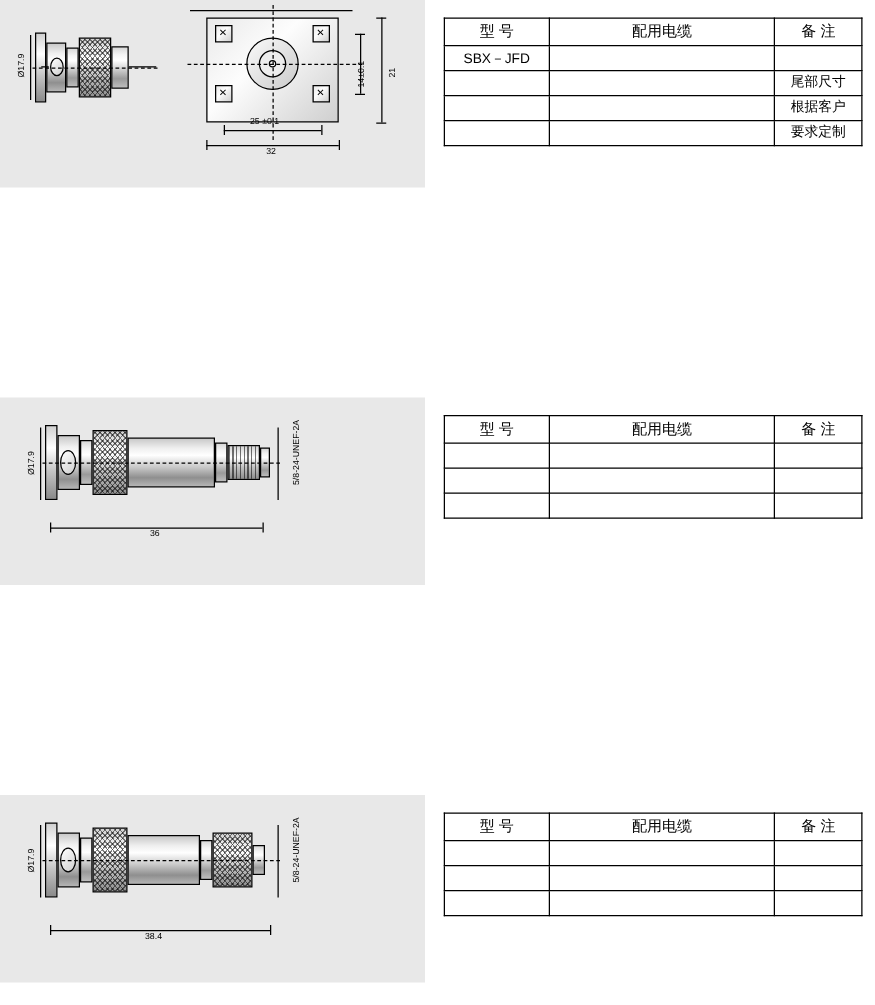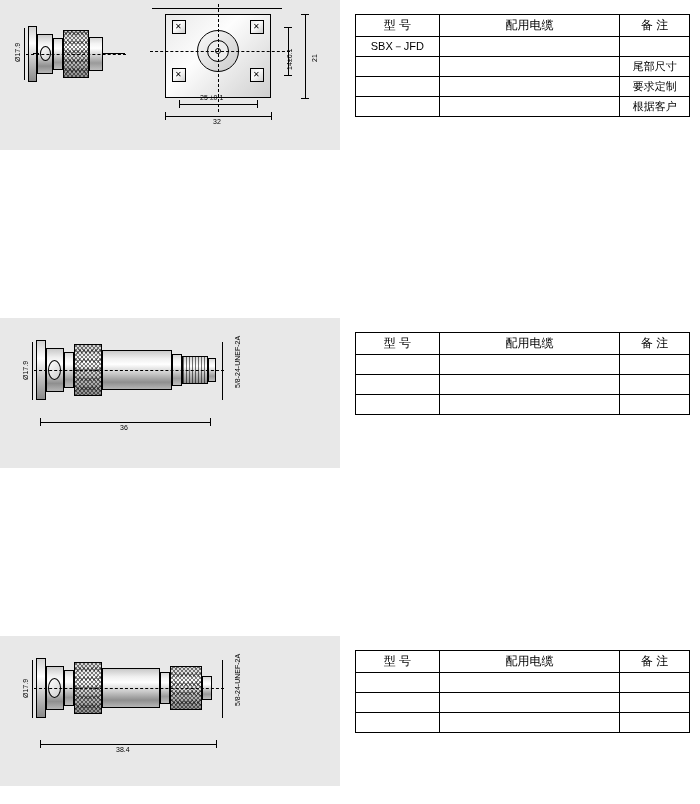--- a/index.html
+++ b/index.html
@@ -131,26 +131,26 @@
             <td class="note"></td>
           </tr>
           <tr>
             <td></td>
             <td></td>
             <td class="note">尾部尺寸</td>
           </tr>
           <tr>
             <td></td>
             <td></td>
+            <td class="note">根据客户</td>
+          </tr>
+          <tr>
+            <td></td>
+            <td></td>
             <td class="note">要求定制</td>
-          </tr>
-          <tr>
-            <td></td>
-            <td></td>
-            <td class="note">根据客户</td>
           </tr>
         </tbody>
       </table>
     </div>
   </div>
 
   <div class="row" style="top:0">
     <div class="band" style="top:168px;"></div>
     <div class="drawing" style="top:168px;">
 

